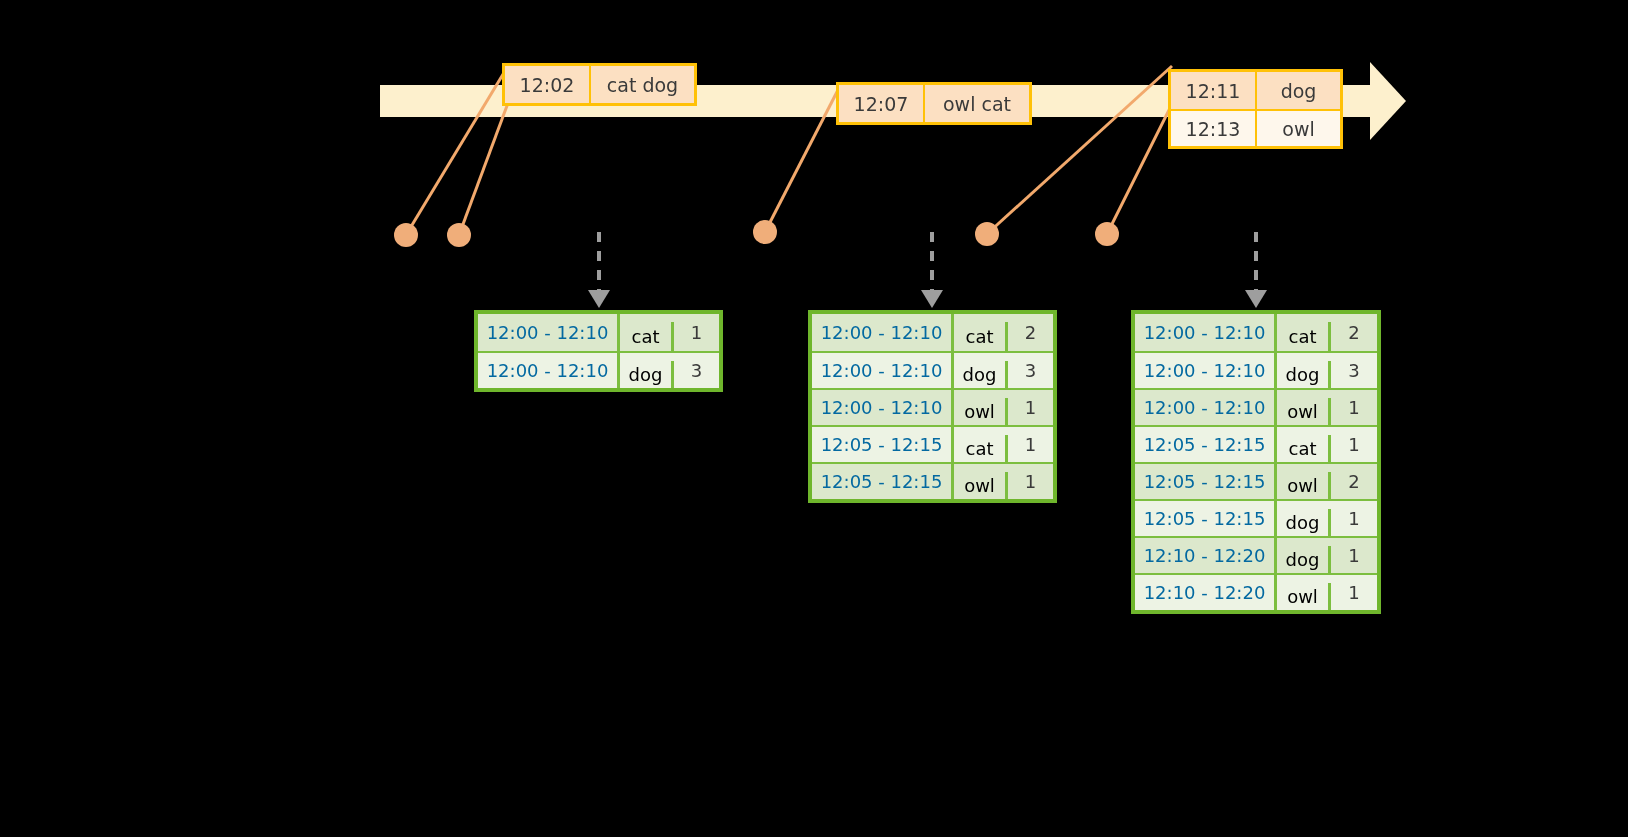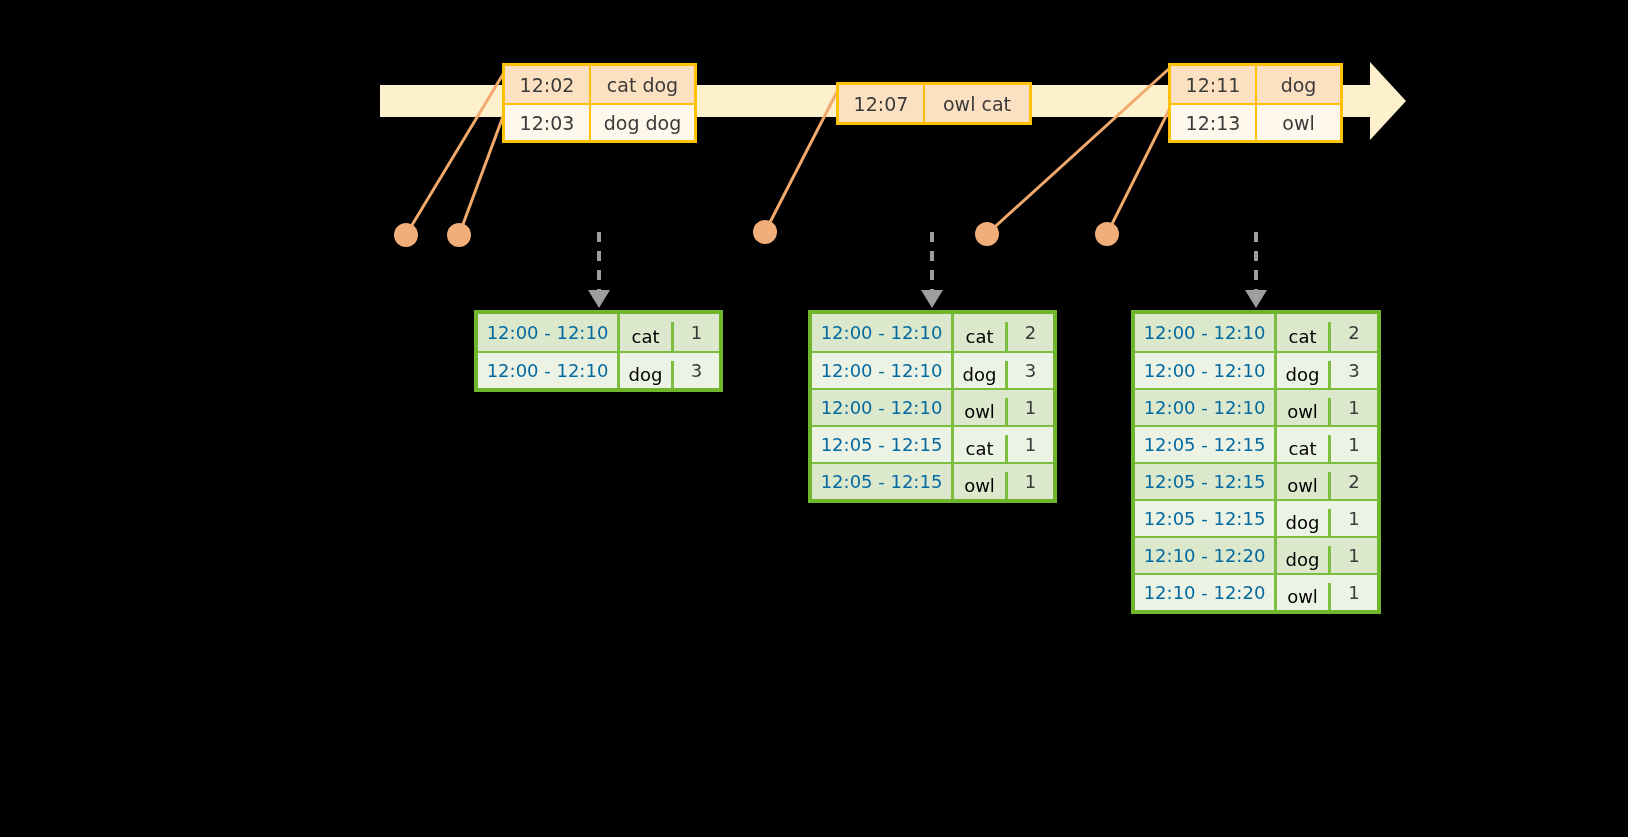--- a/index.html
+++ b/index.html
@@ -79,21 +79,21 @@
     display: flex;
     align-items: center;
     justify-content: center;
     font-size: 19px;
     color: #3A3A3A;
     box-sizing: border-box;
   }
 
   #evt-a { left: 502px; top: 63px; width: 195px; }
   #evt-b { left: 836px; top: 82px; width: 196px; text-align: center; }
-  #evt-c { left: 1168px; top: 63px; width: 175px; }
+  #evt-c { left: 1168px; top: 69px; width: 175px; }
 
   
   .res-table {
     position: absolute;
     border: 4px solid #6FB62C;
     box-sizing: border-box;
     background: #EDF3E4;
   }
   .res-row {
     display: flex;
@@ -169,24 +169,20 @@
         <line x1="1256" y1="232" x2="1256" y2="292" stroke="#9E9E9E" stroke-width="4" stroke-dasharray="10 9"></line>
         <path d="M 1245 290 L 1267 290 L 1256 308 Z" fill="#9E9E9E"></path>
       </g>
   </svg>
 
   <div class="evt-group" id="evt-a">
     <div class="evt-row shade">
       <div class="evt-time">12:02</div>
       <div class="evt-val">cat dog</div>
     </div>
-    <div class="evt-row plain">
-      <div class="evt-time">12:03</div>
-      <div class="evt-val">dog dog</div>
-    </div>
   </div>
 
   <div class="evt-group" id="evt-b">
     <div class="evt-row shade">
       <div class="evt-time">12:07</div>
       <div class="evt-val">owl cat</div>
     </div>
   </div>
 
   <div class="evt-group" id="evt-c">

